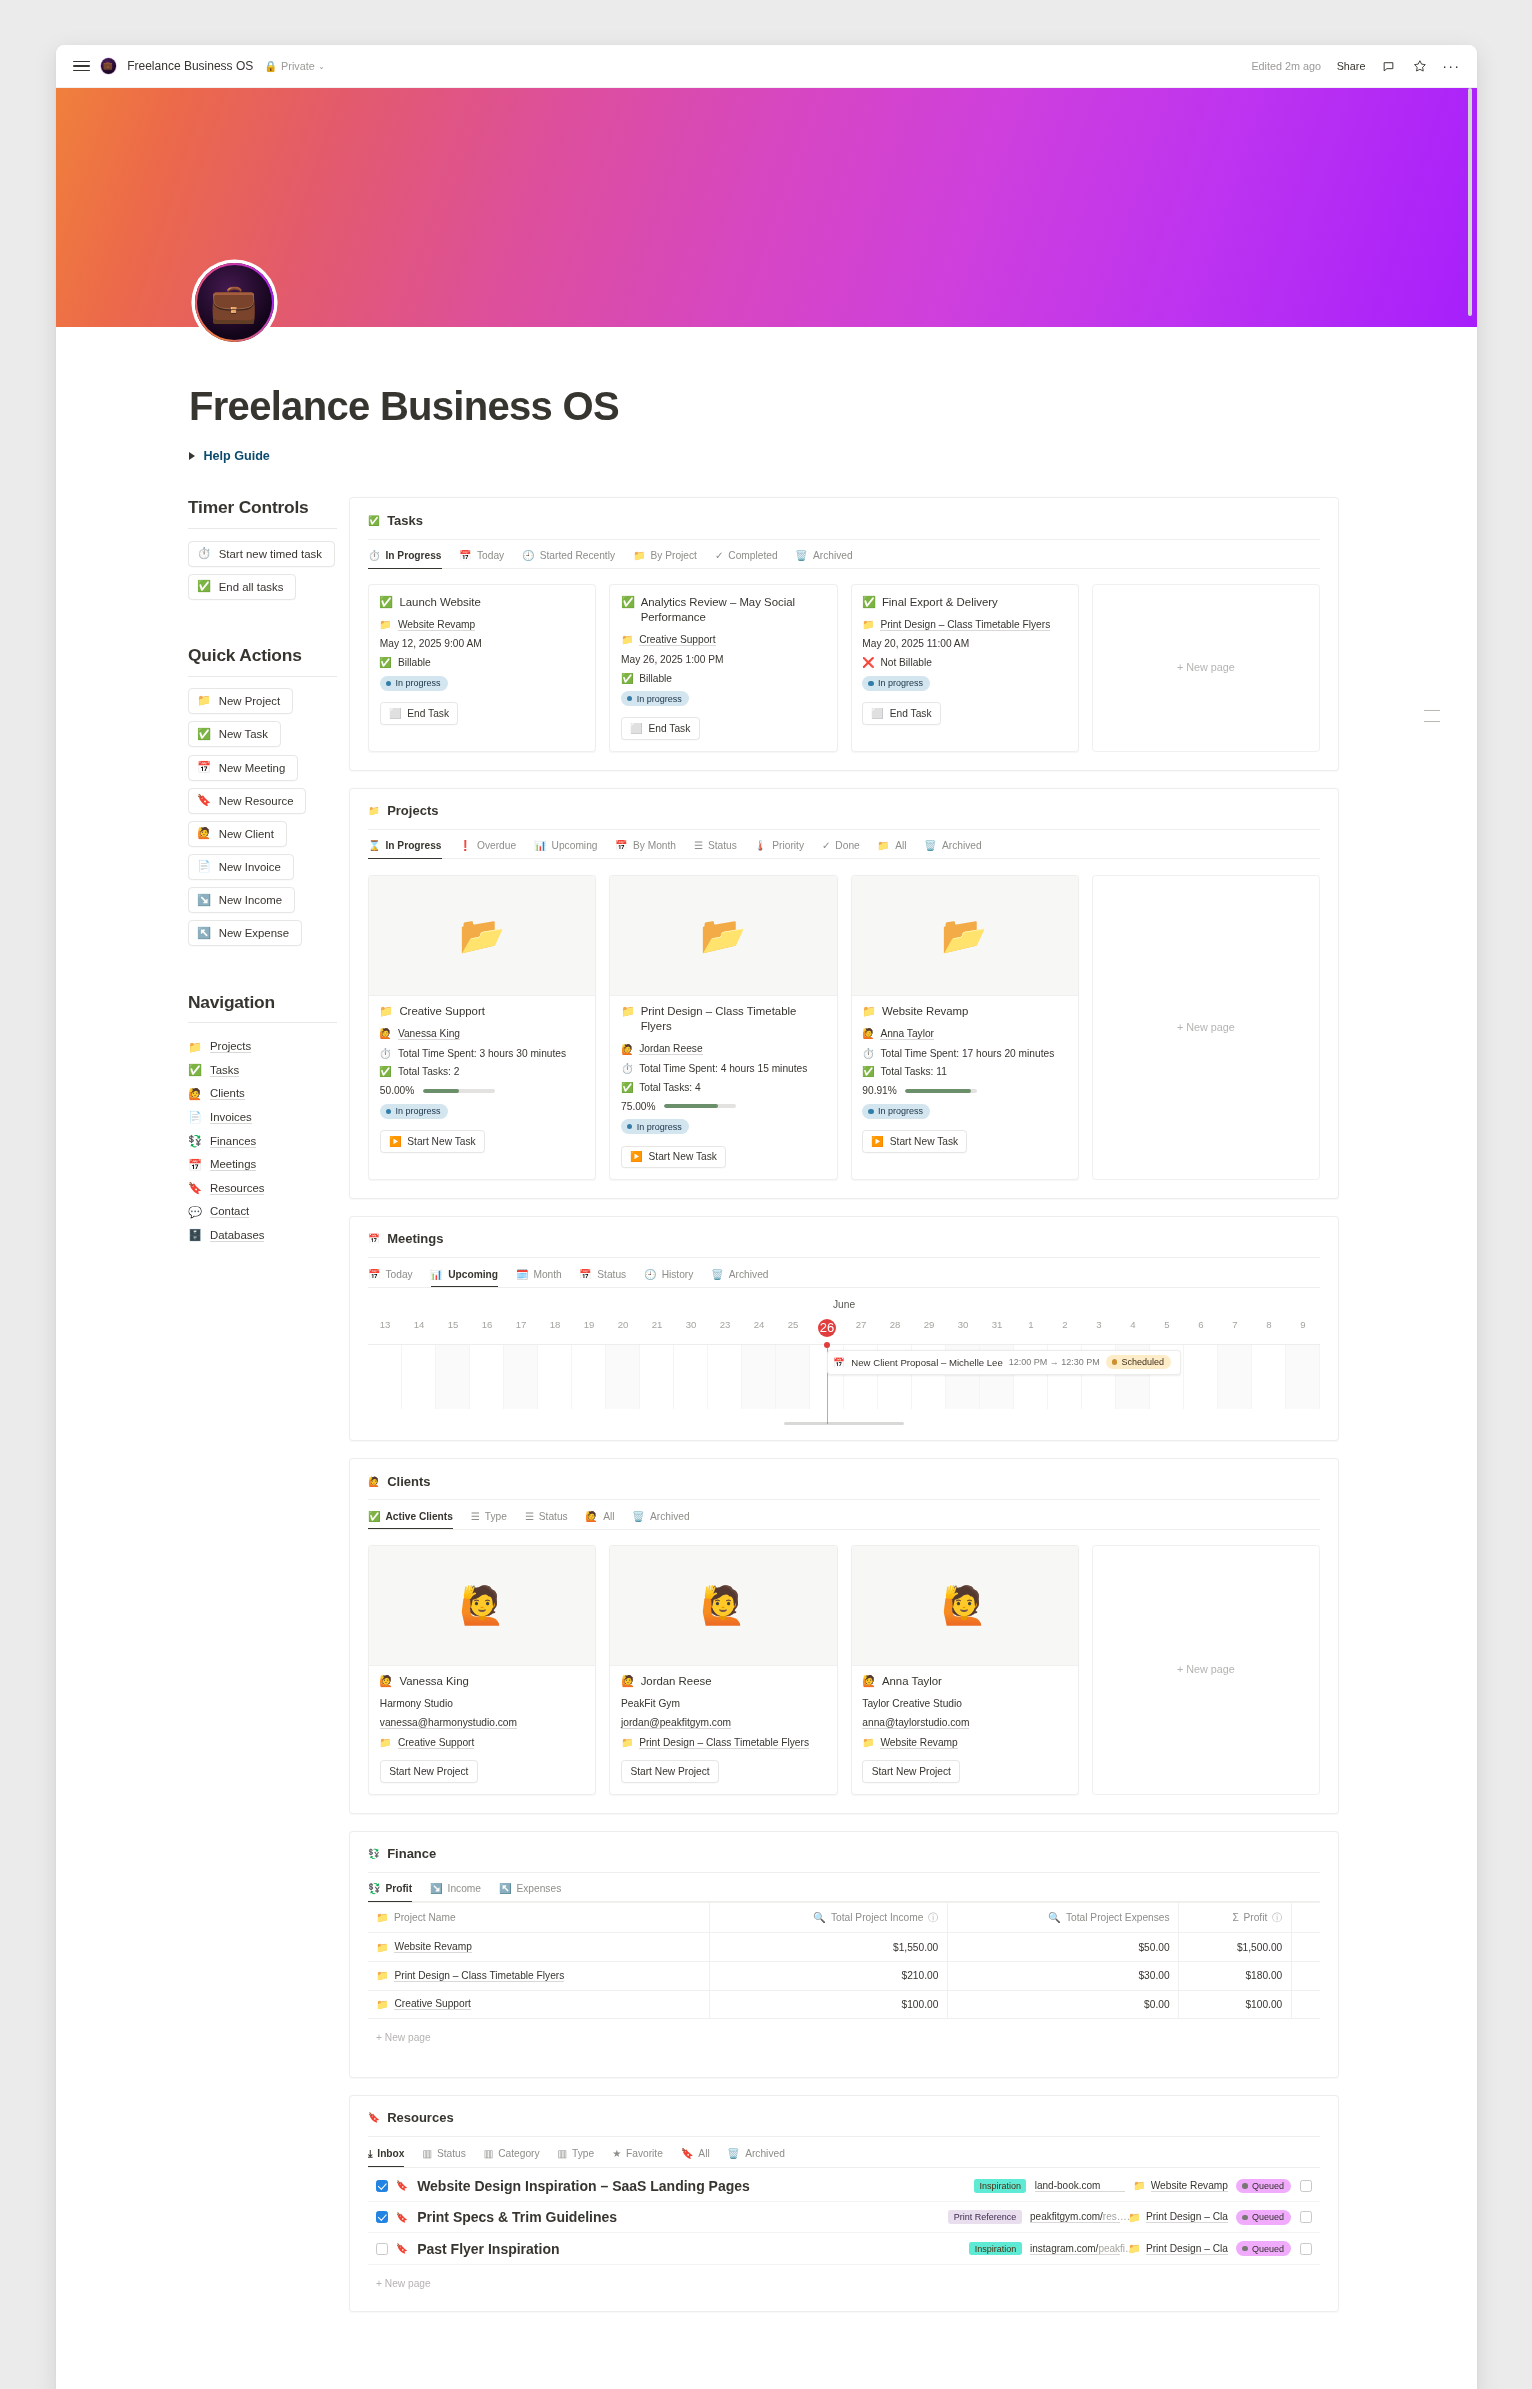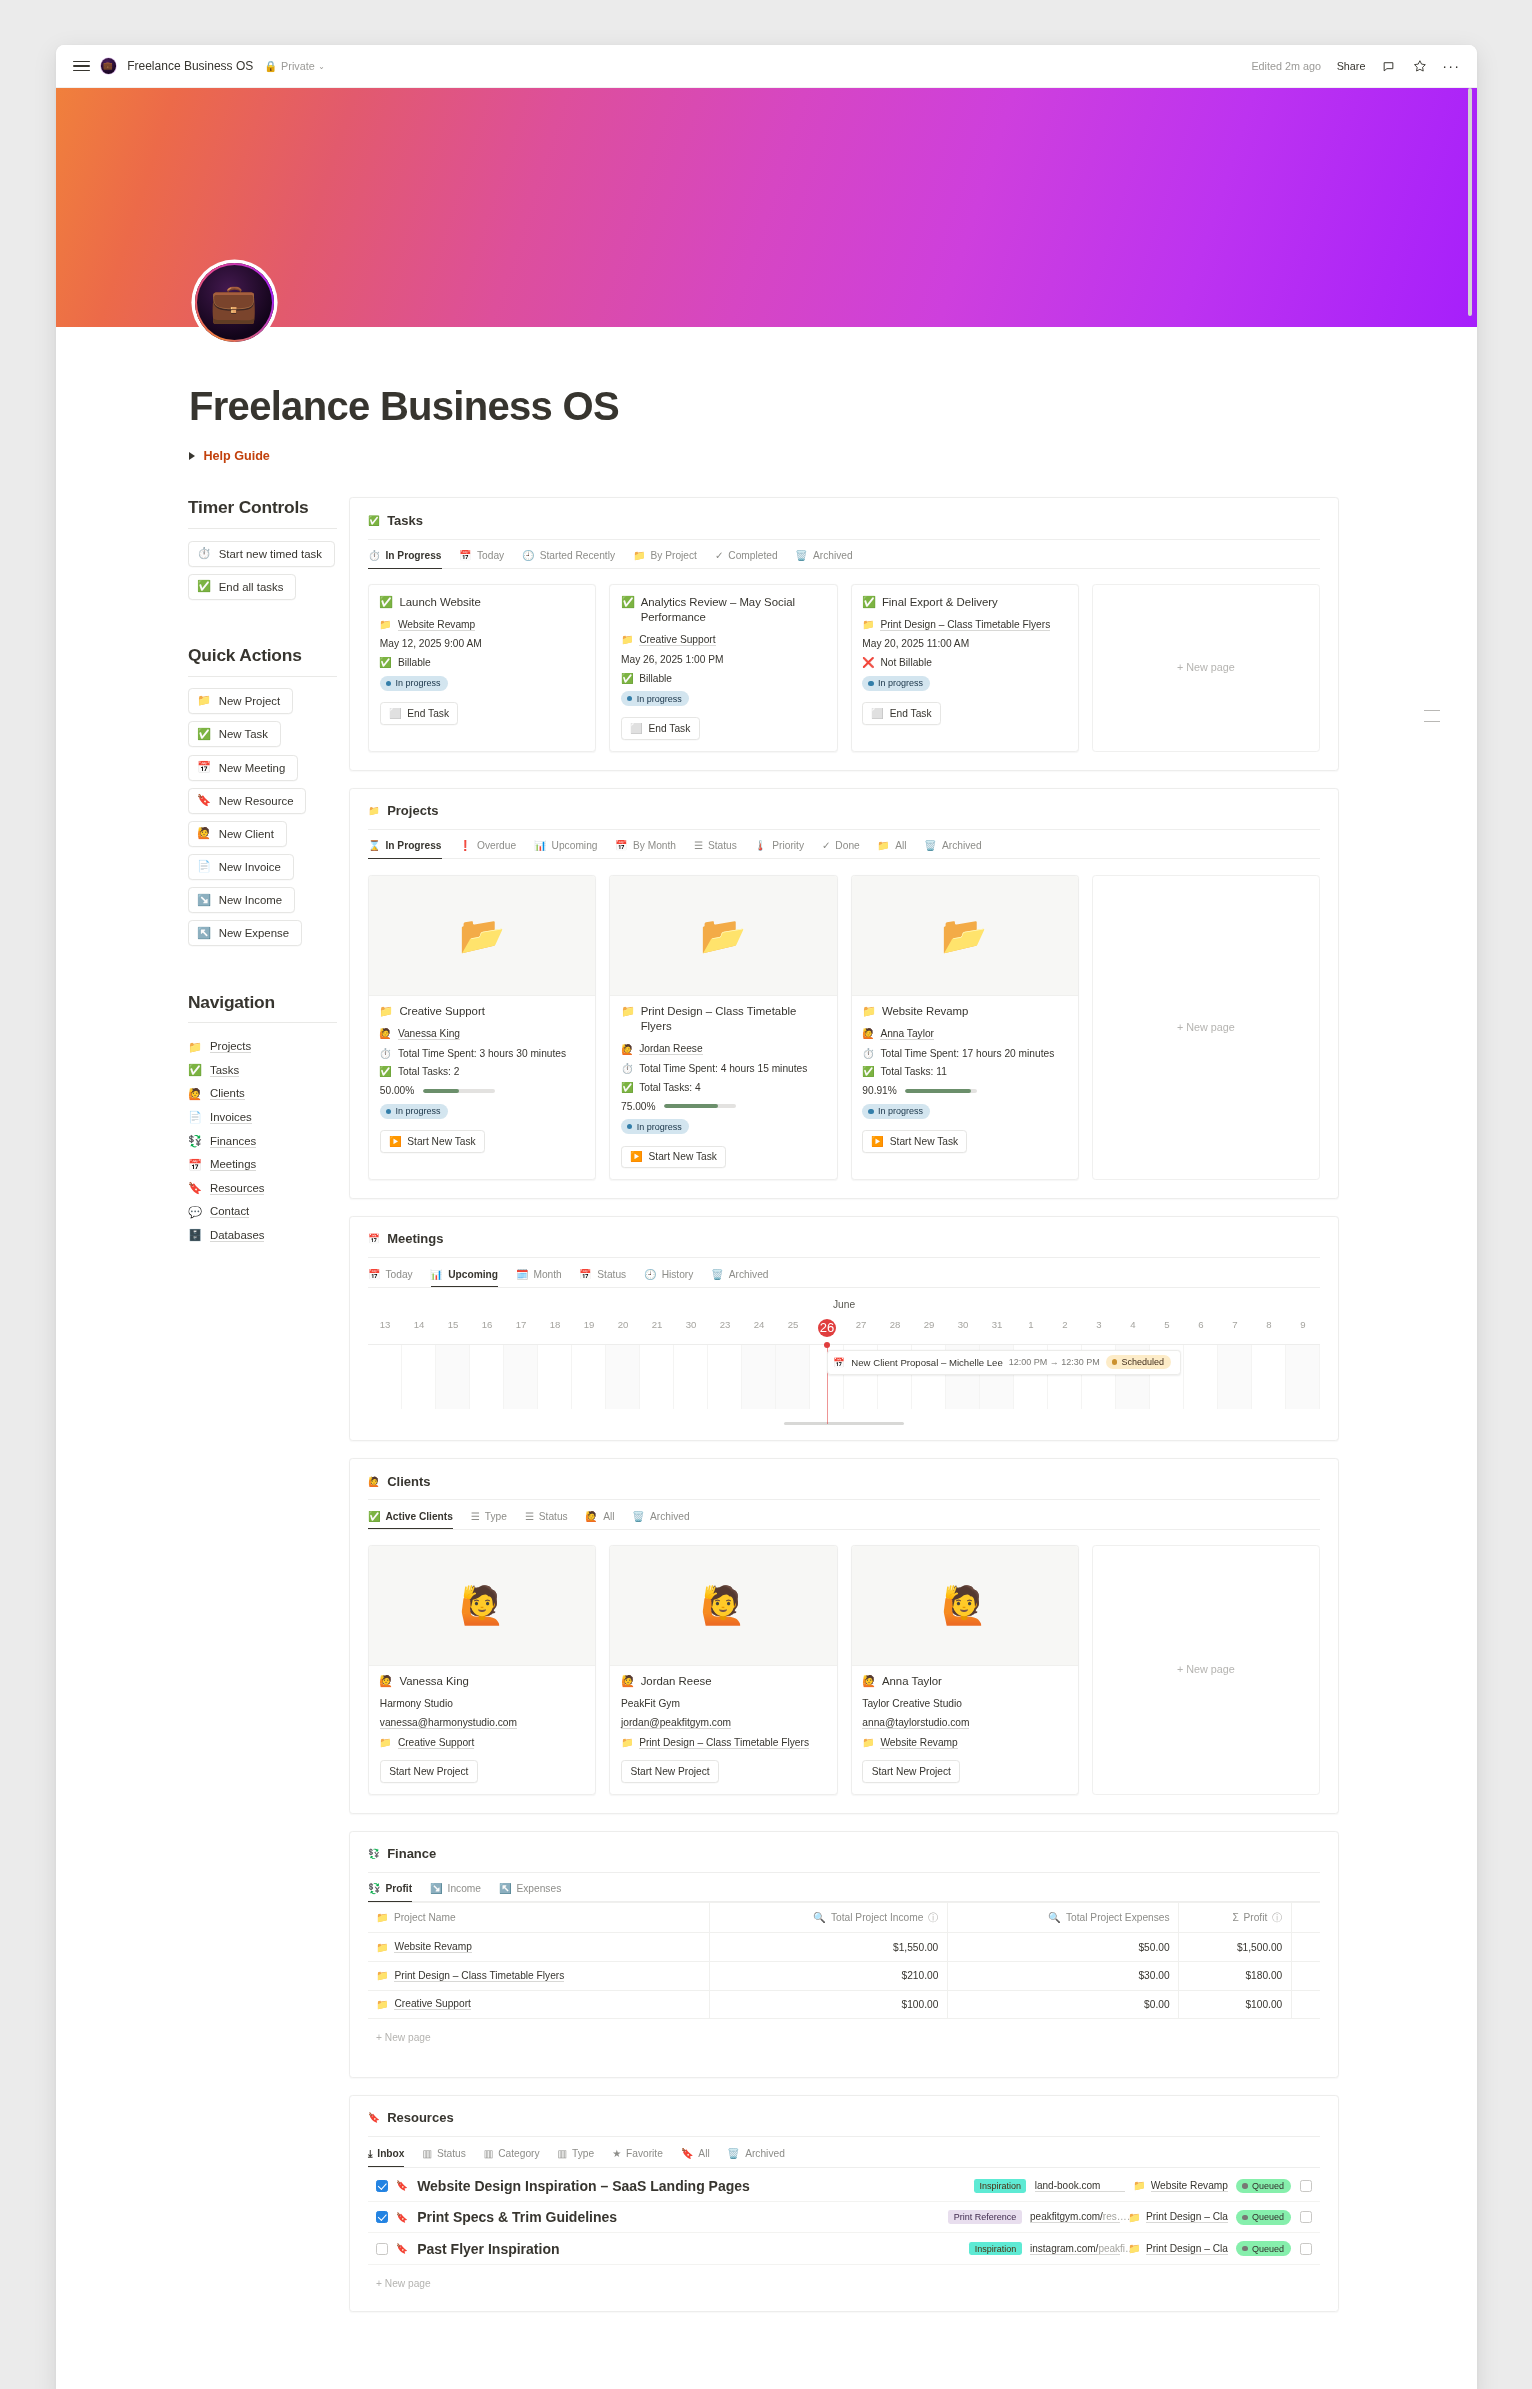--- a/index.html
+++ b/index.html
@@ -86,21 +86,21 @@
   .page-icon .glyph { position:relative; z-index:2; font-size: 38px; line-height:1; }
 
   
   .doc-body { padding: 0 54px 0 0; position: relative; }
   .doc-title {
     font-size: 40px; font-weight: 700; color:#37352f;
     letter-spacing:-0.7px; padding: 57px 0 0 133px;
   }
   .help-guide {
     display:flex; align-items:center; gap: 8.4px;
-    padding: 20.4px 0 0 133px; font-size: 12.6px; color: #c2410c; font-weight:600;
+    padding: 20.4px 0 0 133px; font-size: 12.6px; color: #0c4a6e; font-weight:600;
   }
   .tri { width:0;height:0;border-left:6.6px solid #37352f;border-top:4.2px solid transparent;border-bottom:4.2px solid transparent;}
 
   .collapse-marks { position:absolute; right: 37px; top: 383px; }
   .collapse-marks i { display:block; width: 15.6px; height:1.2px; background:#b9b8b5; margin-bottom: 9.6px; }
 
   
   .cols { display: flex; gap: 12px; padding: 34px 0 0 0; align-items: flex-start; }
   .left-col { width: 281px; flex: 0 0 281px; padding-left: 132px; }
   .right-col { flex: 1; padding-right: 84px; }
@@ -153,21 +153,21 @@
   }
   .c-title { display:flex; gap:5.4px; font-size:11.4px; color:#37352f; line-height:1.35; margin-bottom: 8.4px; align-items:flex-start;}
   .c-row { display:flex; align-items:center; gap:5.4px; font-size:10.2px; color:#37352f; margin-bottom: 7.8px; }
   .c-row.link .lbl { border-bottom:0.6px solid #d8d8d6; }
   .badge {
     display:inline-flex; align-items:center; gap:4.2px;
     background:#d3e5ef; color:#183347; border-radius: 598px;
     padding: 2.4px 7.2px 2.4px 6px; font-size: 9px;
   }
   .badge .dot { width:5.4px;height:5.4px;border-radius:50%;background:#337ea9; display:inline-block;}
-  .badge.grey { background:#86efac; color:#32302c; }
+  .badge.grey { background:#f0abfc; color:#32302c; }
   .badge.grey .dot { background:#787774; }
   .badge.yellow { background:#fdecc8; color:#402c1b; }
   .badge.yellow .dot { background:#cb912f; }
   .btn-sm {
     display:inline-flex; align-items:center; gap:5.4px;
     border:0.6px solid #e6e6e4; border-radius:3.6px; background:#fff;
     padding: 4.8px 8.4px; font-size: 10.2px; color:#37352f; margin-top: 3.6px;
     box-shadow: 0 0.6px 0.6px rgba(15,15,15,.04); cursor:pointer;
   }
   .prog-wrap { display:flex; align-items:center; gap:8.4px; font-size:10.2px; color:#37352f; margin-bottom: 7.8px;}

